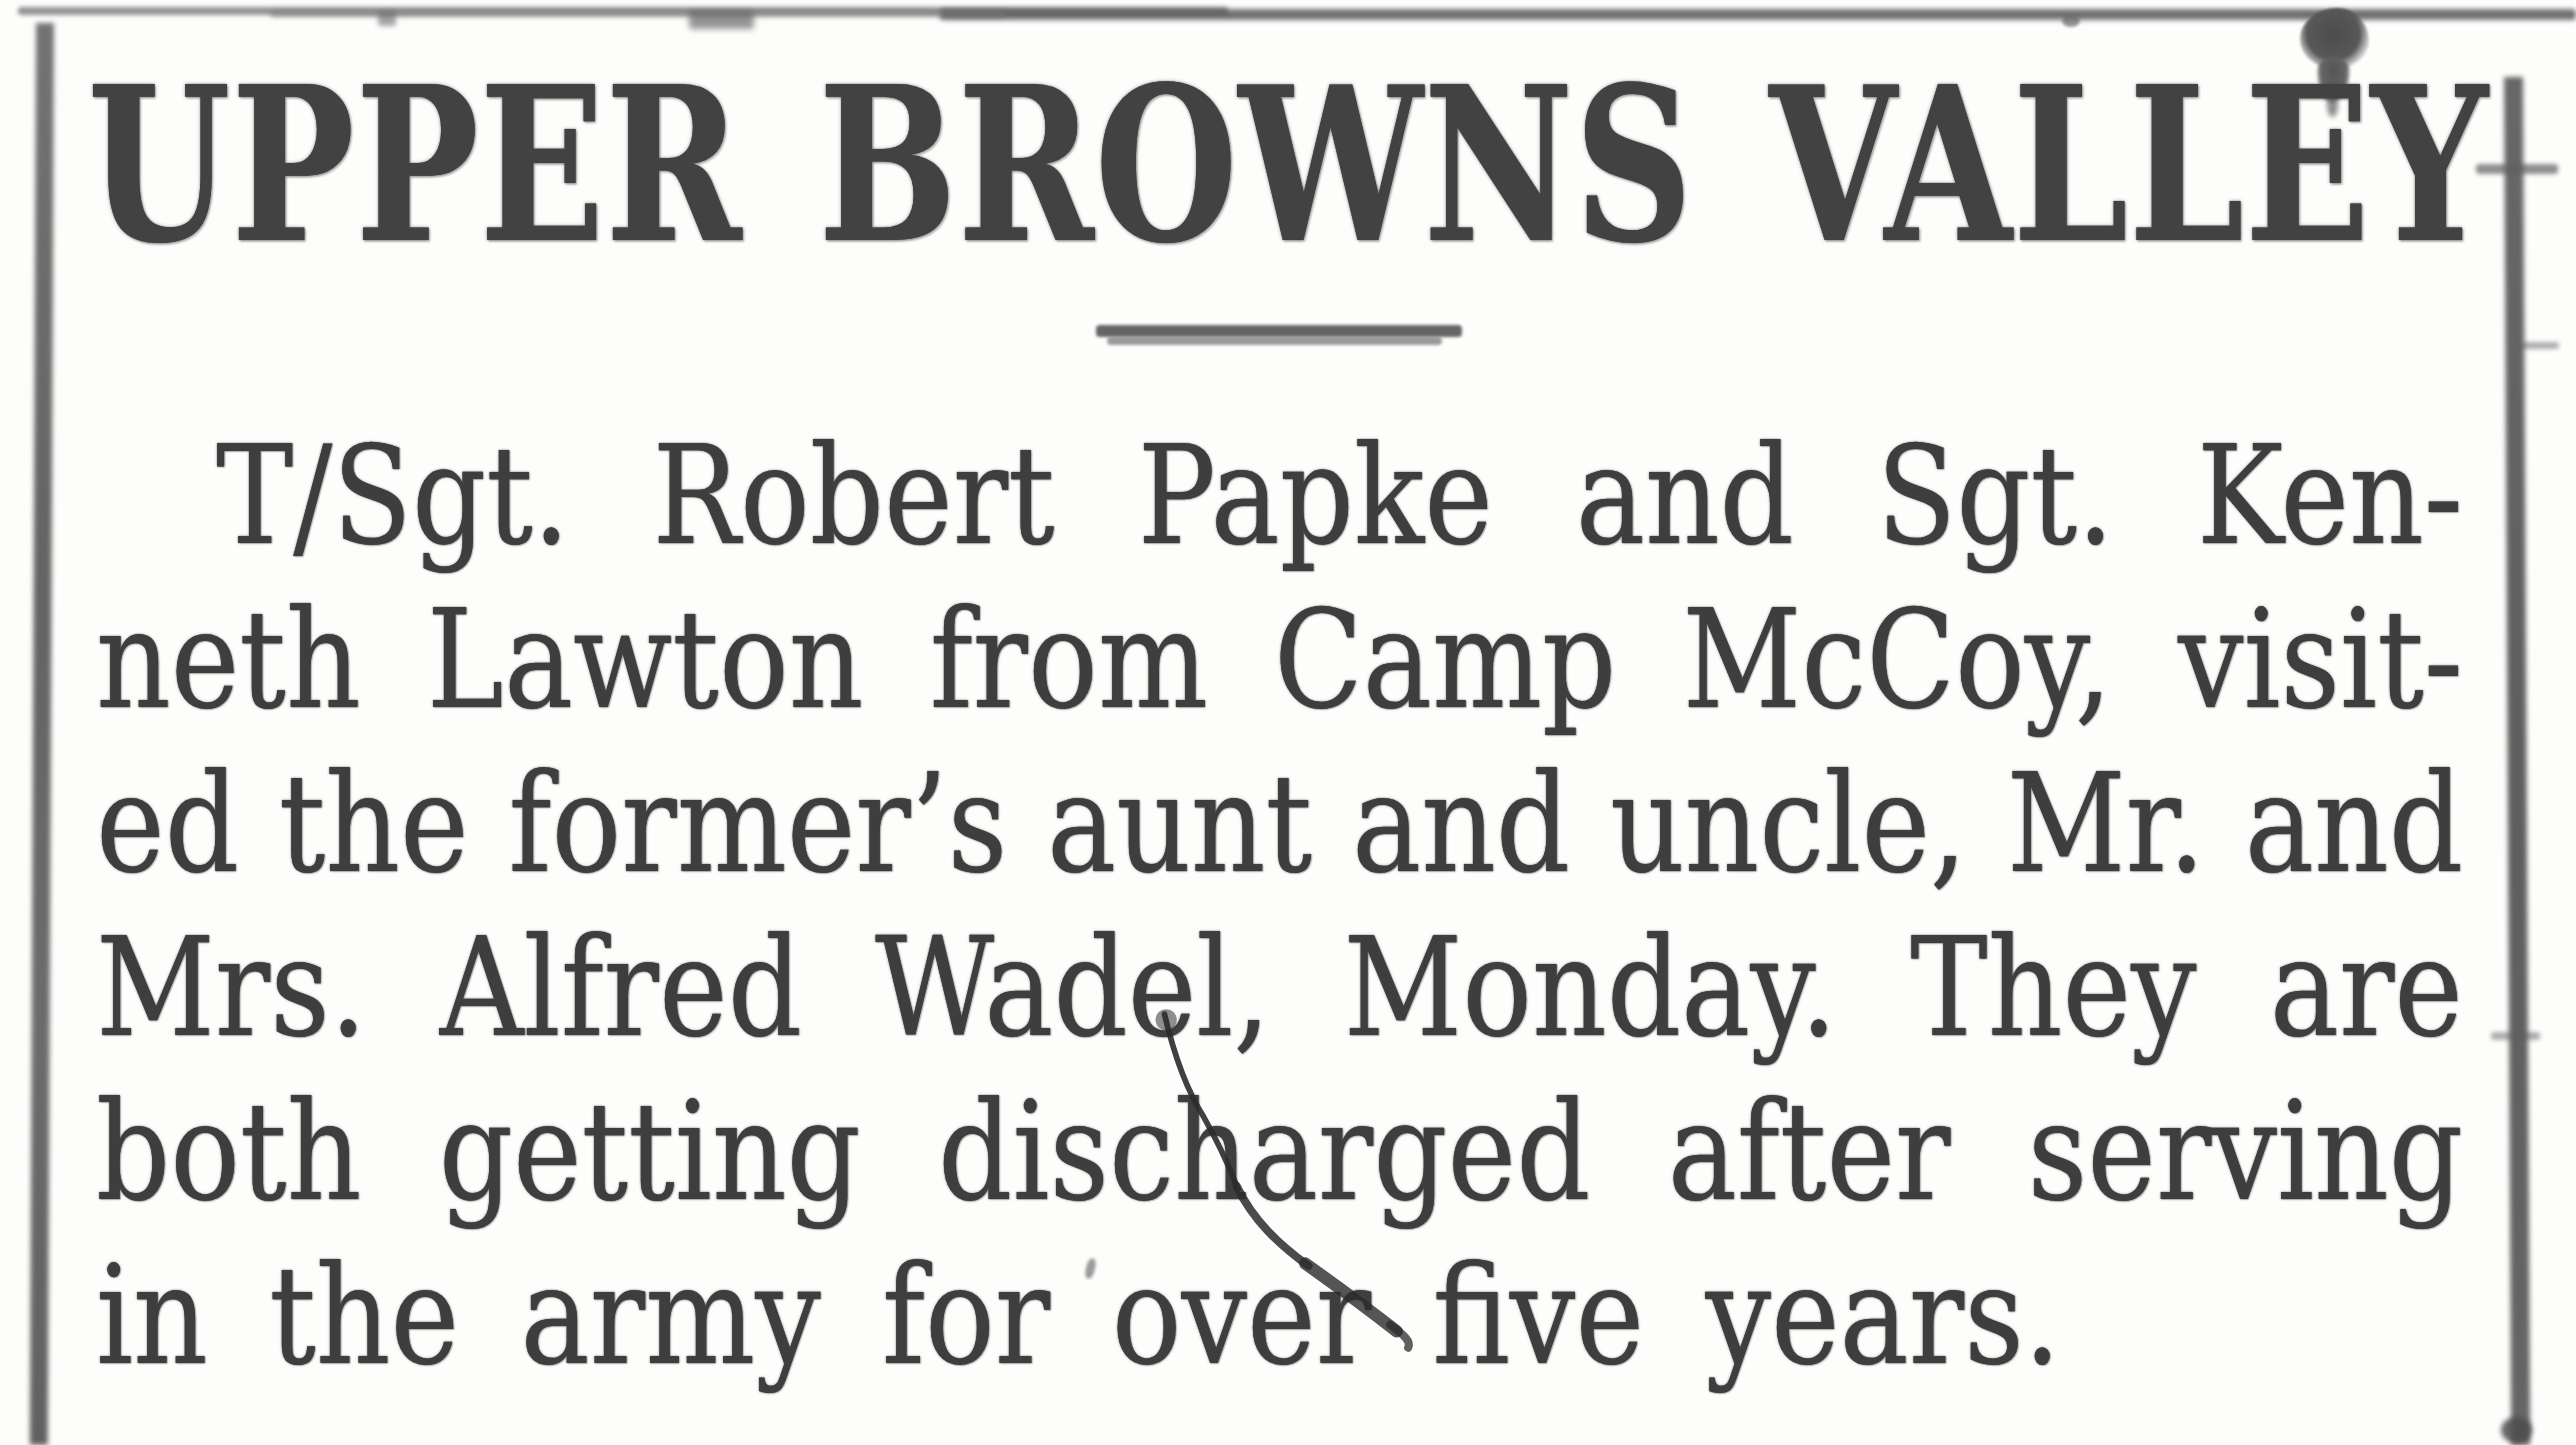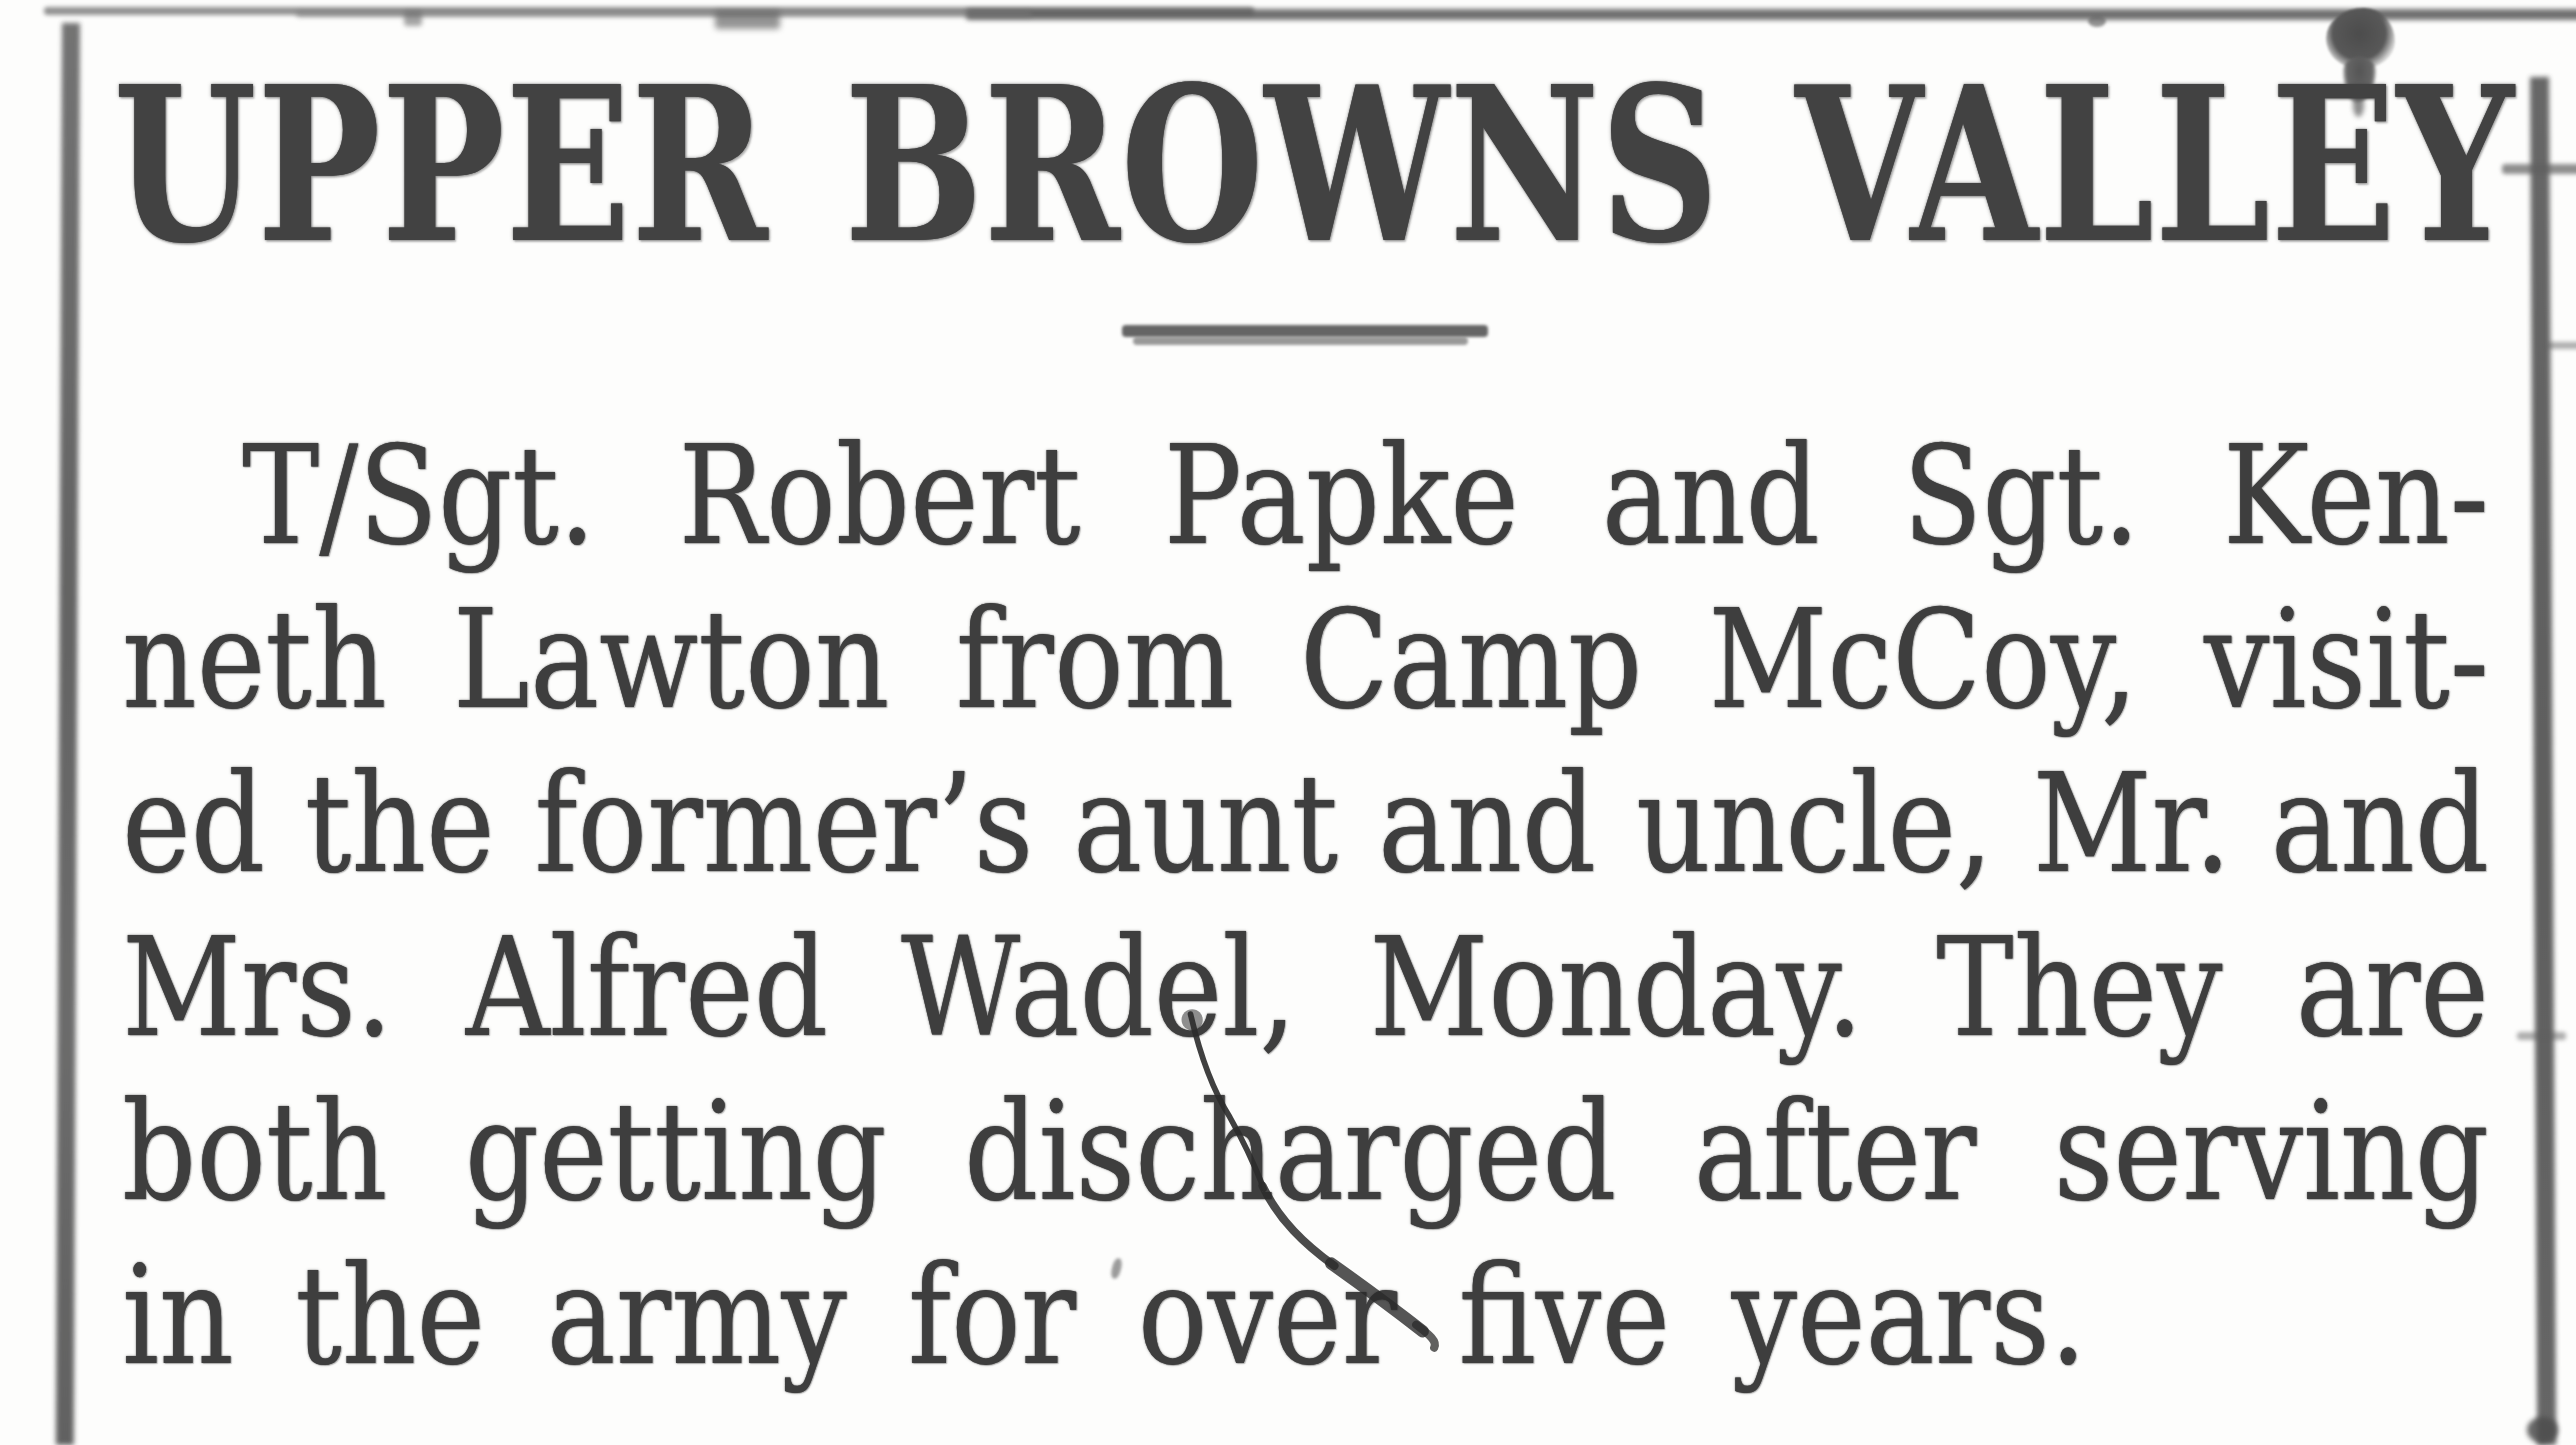--- a/index.html
+++ b/index.html
@@ -2,21 +2,21 @@
 <html style="font-size:13px"><head>
 <meta charset="utf-8">
 <style>
   html,body{margin:0;padding:0;}
   body{
     width:2576px;height:1445px;
     background:#fdfdfc;
     font-family:"DejaVu Serif", serif;
     position:relative;overflow:hidden;
   }
-  .page{position:absolute;inset:0;margin-left:26px;}
+  .page{position:absolute;inset:0;}
 
   
   .tear{position:absolute;border-radius:3.3px;}
   .tear1{left:18px;top:7.4px;width:1210px;height:7.4px;background:#6e6e6e;filter:blur(2px);opacity:.75;}
   .tear2{left:940px;top:9px;width:1636px;height:10.6px;background:#585858;filter:blur(2.5px);opacity:.85;}
   .tear3{left:270px;top:10.6px;width:736px;height:6.5px;background:#777;filter:blur(2.5px);opacity:.6;}
   .drip1{left:378px;top:11.4px;width:18px;height:14.7px;background:#6a6a6a;filter:blur(2.5px);opacity:.6;}
   .drip2{left:689px;top:11.4px;width:65px;height:18px;background:#5d5d5d;filter:blur(3.3px);opacity:.65;}
 
   

